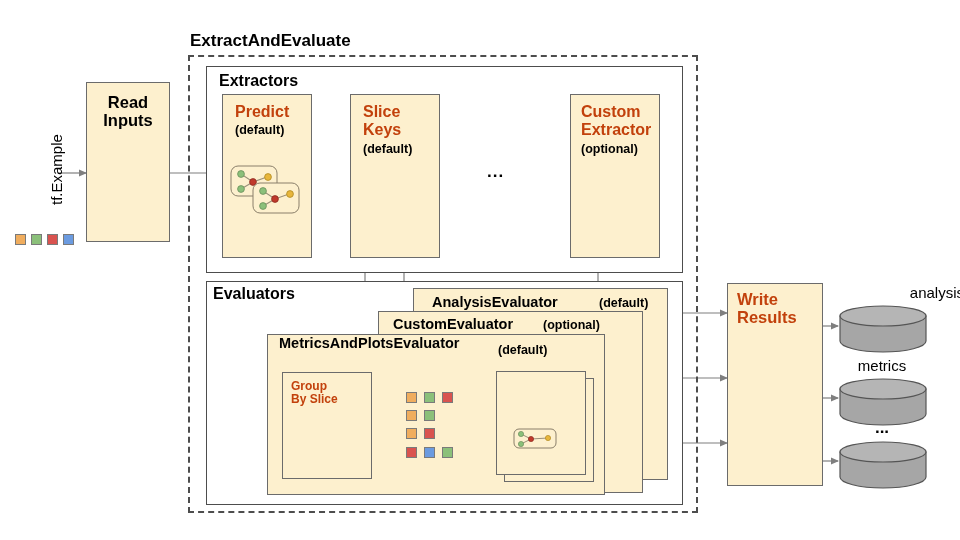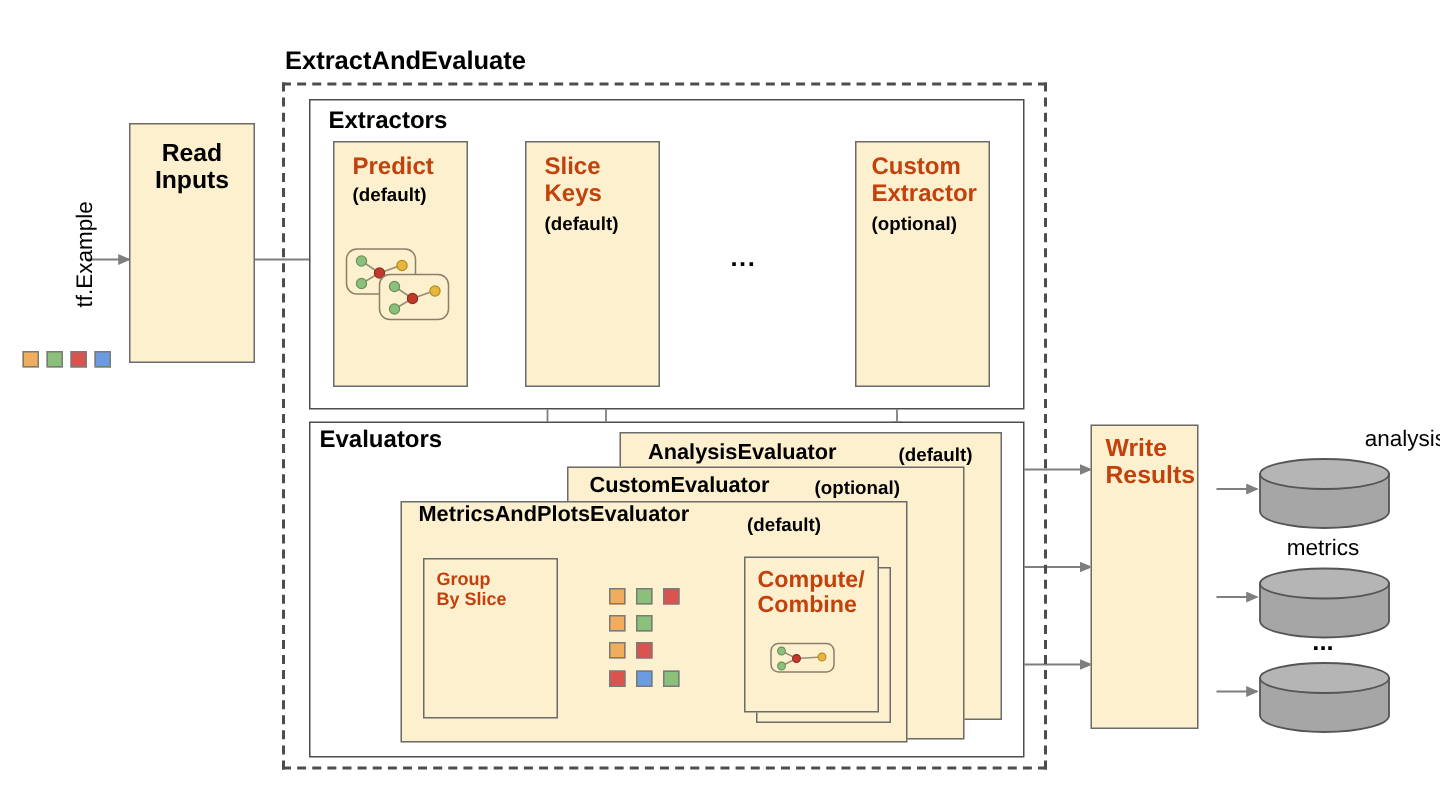--- a/index.html
+++ b/index.html
@@ -245,38 +245,36 @@
     <div class="sq" style="left:406px; top:428px; background:#f0ad5e;"></div>
     <div class="sq" style="left:424px; top:428px; background:#d9534f;"></div>
 
     <div class="sq" style="left:406px; top:447px; background:#d9534f;"></div>
     <div class="sq" style="left:424px; top:447px; background:#6b9be0;"></div>
     <div class="sq" style="left:442px; top:447px; background:#8bc07a;"></div>
   </div>
 
   <div class="box" style="left:504px; top:378px; width:90px; height:104px;"></div>
   <div class="box" style="left:496px; top:371px; width:90px; height:104px;">
-    <div class="left-title" style="left: 8px; top: 6px; font-size: 15.5px; white-space: pre;">Compute/
-Combine</div>
     <svg width="48" height="24" style="position:absolute; left:15px; top:55px;">
       <g stroke="#8a7f6a" fill="#fdf0ce" stroke-width="1">
         <rect x="2" y="2" width="42" height="19" rx="5"></rect>
       </g>
       <g stroke="#9a8f7a" stroke-width="1" fill="none">
         <path d="M9,7 L19,12 L36,11"></path>
         <path d="M9,17 L19,12"></path>
       </g>
       <circle cx="9" cy="7" r="2.6" fill="#8bc07a" stroke="#6b8f5c" stroke-width="0.7"></circle>
       <circle cx="9" cy="17" r="2.6" fill="#8bc07a" stroke="#6b8f5c" stroke-width="0.7"></circle>
       <circle cx="19" cy="12" r="2.6" fill="#c0392b" stroke="#8e2b1f" stroke-width="0.7"></circle>
       <circle cx="36" cy="11" r="2.6" fill="#e8b63c" stroke="#b08a22" stroke-width="0.7"></circle>
     </svg>
   </div>
 
-  <div class="box" style="left:727px; top:283px; width:72px; height:203px;">
+  <div class="box" style="left:727px; top:283px; width:96px; height:203px;">
     <div class="left-title" style="left: 9px; top: 6px; font-size: 16.5px; white-space: pre;">Write
 Results</div>
   </div>
 
   <div class="cyl-label" style="left:864px; top:284px; width:100px;text-align:right;">analysis</div>
   <svg width="90" height="48" style="position:absolute; left:838px; top:305px;">
     <path d="M2,11 L2,36 A43,11 0 0 0 88,36 L88,11 Z" fill="#a6a6a6" stroke="#555" stroke-width="1.2"></path>
     <ellipse cx="45" cy="11" rx="43" ry="10" fill="#b5b5b5" stroke="#555" stroke-width="1.2"></ellipse>
   </svg>
 

